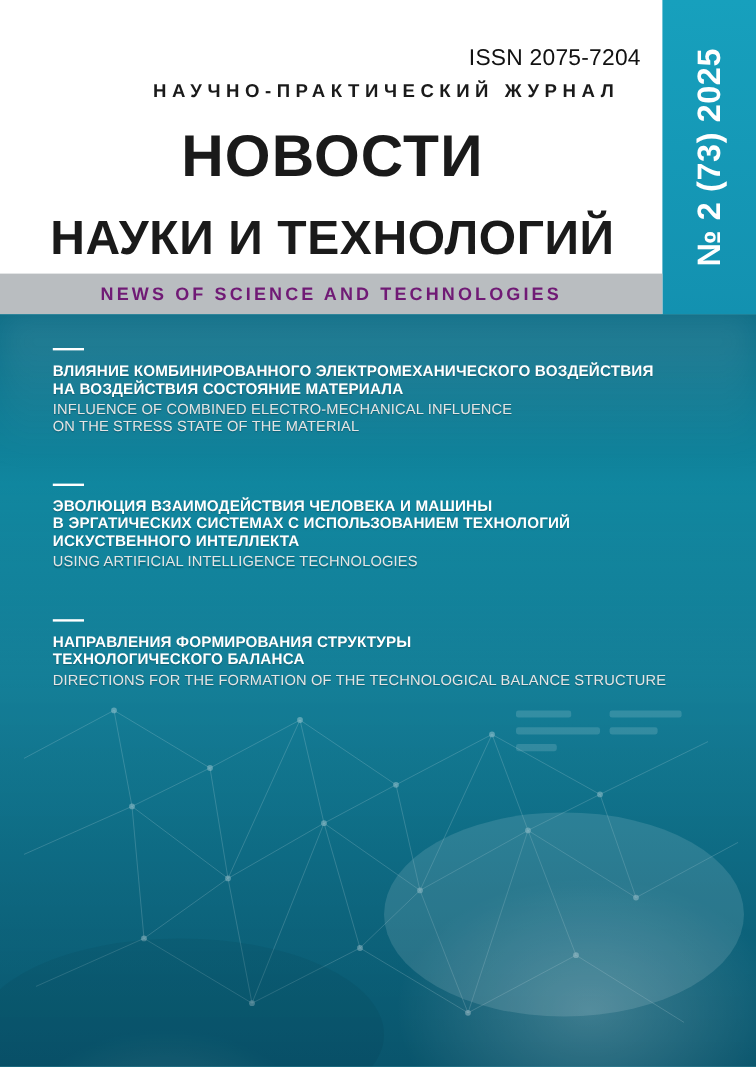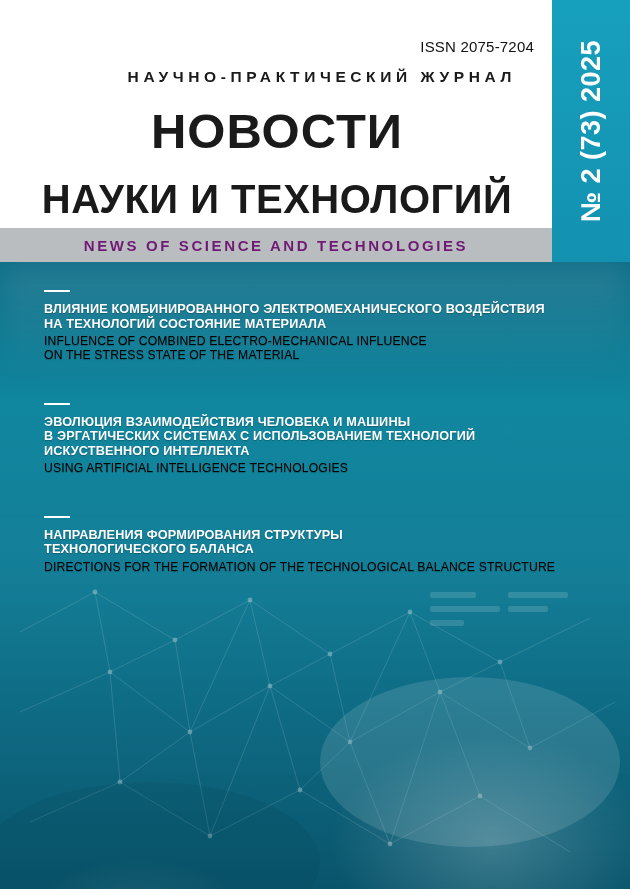--- a/index.html
+++ b/index.html
@@ -51,21 +51,21 @@
     letter-spacing: 0.5px;
     display: flex;
     align-items: center;
     justify-content: center;
     white-space: nowrap;
   }
   .issn {
     position: absolute;
     right: 96px;
     top: 38px;
-    font-size: 15px;
+    font-size: 19px;
     color: #111111;
     letter-spacing: 0.2px;
   }
   .kicker {
     position: absolute;
     left: 38px;
     top: 68px;
     width: 478px;
     font-size: 15.5px;
     font-weight: bold;
@@ -177,21 +177,21 @@
   .ru-title {
     color: #ffffff;
     font-size: 12.7px;
     line-height: 14.6px;
     font-weight: bold;
     letter-spacing: 0.15px;
     margin-bottom: 3px;
     text-shadow: 0 1px 1px rgba(0,0,0,0.25);
   }
   .en-title {
-    color: #000000;
+    color: #e5e5e5;
     font-size: 12.2px;
     line-height: 14.2px;
     font-weight: normal;
     letter-spacing: 0.15px;
     text-shadow: 0 1px 1px rgba(0,0,0,0.25);
   }
   .ru-title div, .en-title div { white-space: nowrap; }
 </style>
 </head>
 <body>
@@ -261,21 +261,21 @@
     </svg>
 
     <div class="blurband" style="top:0"></div>
 
     <div class="articles">
 
       <div class="article">
         <div class="rule"></div>
         <div class="ru-title">
           <div>ВЛИЯНИЕ КОМБИНИРОВАННОГО ЭЛЕКТРОМЕХАНИЧЕСКОГО ВОЗДЕЙСТВИЯ</div>
-          <div>НА ТЕХНОЛОГИЙ СОСТОЯНИЕ МАТЕРИАЛА</div>
+          <div>НА ВОЗДЕЙСТВИЯ СОСТОЯНИЕ МАТЕРИАЛА</div>
         </div>
         <div class="en-title">
           <div>INFLUENCE OF COMBINED ELECTRO-MECHANICAL INFLUENCE</div>
           <div>ON THE STRESS STATE OF THE MATERIAL</div>
         </div>
       </div>
 
       <div class="article" style="margin-top:40px;">
         <div class="rule"></div>
         <div class="ru-title">

